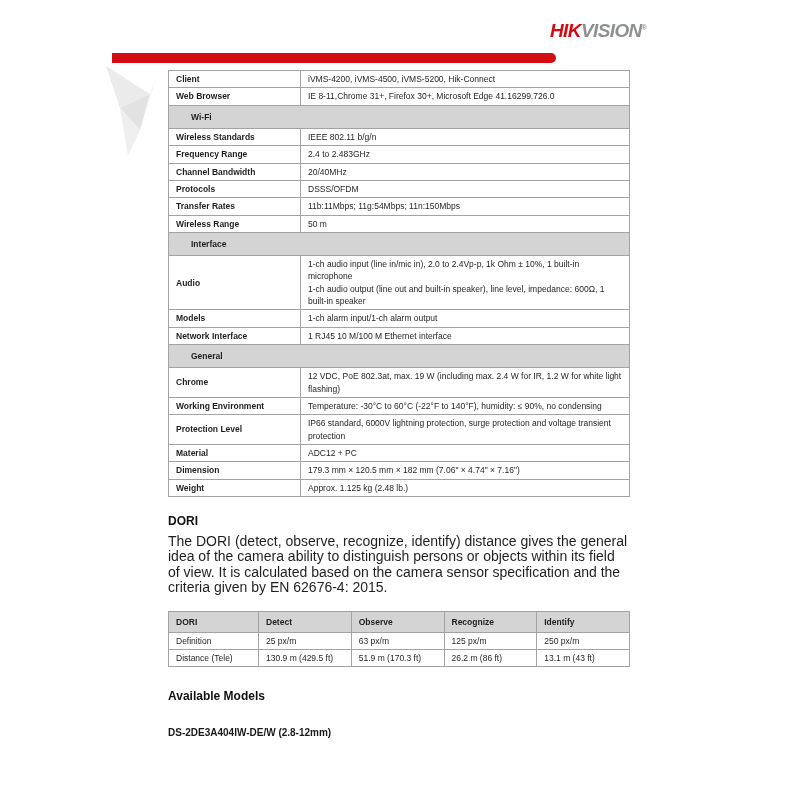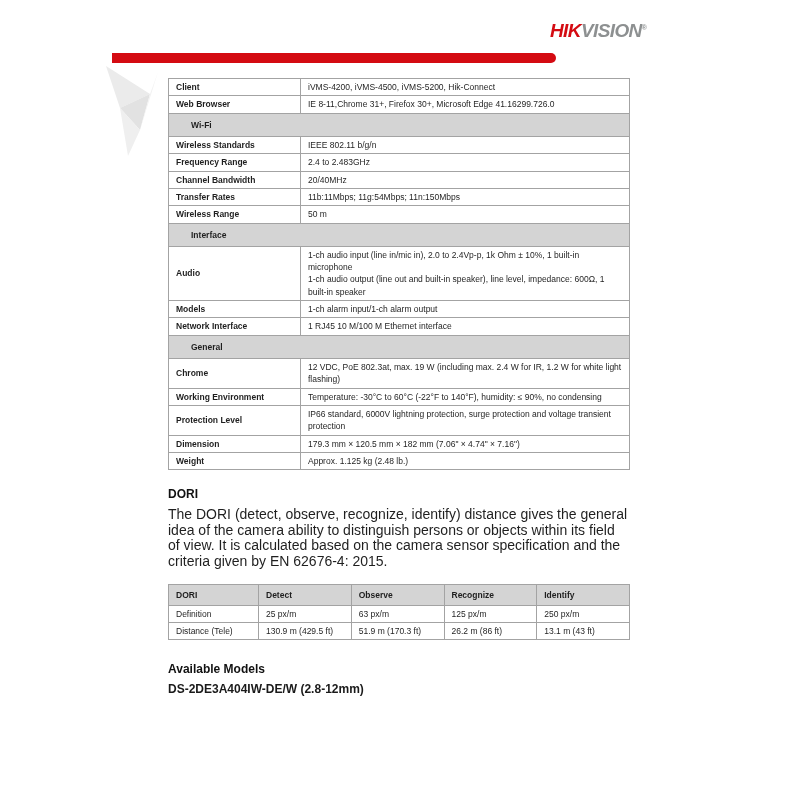--- a/index.html
+++ b/index.html
@@ -39,21 +39,21 @@
     font-style: normal;
   }
   .watermark {
     position: absolute;
     left: 106px; top: 64px;
     width: 58px; height: 94px;
   }
   
   .content {
     position: absolute;
-    left: 168px; top: 78px;
+    left: 168px; top: 70px;
     width: 462px;
   }
   
   table { border-collapse: collapse; width: 100%; table-layout: fixed; }
   .spec td {
     border: 1px solid var(--border, #a3a3a3);
     font-size: 8.5px;
     line-height: 1.45;
     padding: 2px 7px;
     vertical-align: middle;
@@ -88,22 +88,22 @@
   }
   .dori-table th {
     background: var(--section-bg, #d4d4d4);
     font-weight: bold;
     padding: 5px 7px;
   }
   .dori-table th:first-child, .dori-table td:first-child { width: 90px; }
   
   .models-block { margin-top: 22px; }
   .model-line {
-    margin-top: 6px;
-    font-size: 12px;
+    margin-top: 24px;
+    font-size: 10px;
     font-weight: bold;
     color: #1a1a1a;
   }
 </style>
 </head>
 <body>
 
 <div class="page">
 
   <div class="red-bar"></div>
@@ -138,20 +138,24 @@
         </tr>
         <tr>
           <td class="label">Frequency Range</td>
           <td class="value">2.4 to 2.483GHz</td>
         </tr>
         <tr>
           <td class="label">Channel Bandwidth</td>
           <td class="value">20/40MHz</td>
         </tr>
         <tr>
+          <td class="label">Protocols</td>
+          <td class="value">DSSS/OFDM</td>
+        </tr>
+        <tr>
           <td class="label">Transfer Rates</td>
           <td class="value">11b:11Mbps; 11g:54Mbps; 11n:150Mbps</td>
         </tr>
         <tr>
           <td class="label">Wireless Range</td>
           <td class="value">50 m</td>
         </tr>
         <tr>
           <td class="section" colspan="2">Interface</td>
         </tr>
@@ -177,20 +181,24 @@
           <td class="label">Chrome</td>
           <td class="value">12 VDC, PoE 802.3at, max. 19 W (including max. 2.4 W for IR, 1.2 W for white light flashing)</td>
         </tr>
         <tr>
           <td class="label">Working Environment</td>
           <td class="value">Temperature: -30°C to 60°C (-22°F to 140°F), humidity: ≤ 90%, no condensing</td>
         </tr>
         <tr>
           <td class="label">Protection Level</td>
           <td class="value">IP66 standard, 6000V lightning protection, surge protection and voltage transient protection</td>
+        </tr>
+        <tr>
+          <td class="label">Material</td>
+          <td class="value">ADC12 + PC</td>
         </tr>
         <tr>
           <td class="label">Dimension</td>
           <td class="value">179.3 mm × 120.5 mm × 182 mm (7.06" × 4.74" × 7.16")</td>
         </tr>
         <tr>
           <td class="label">Weight</td>
           <td class="value">Approx. 1.125 kg (2.48 lb.)</td>
         </tr>
       </tbody>

